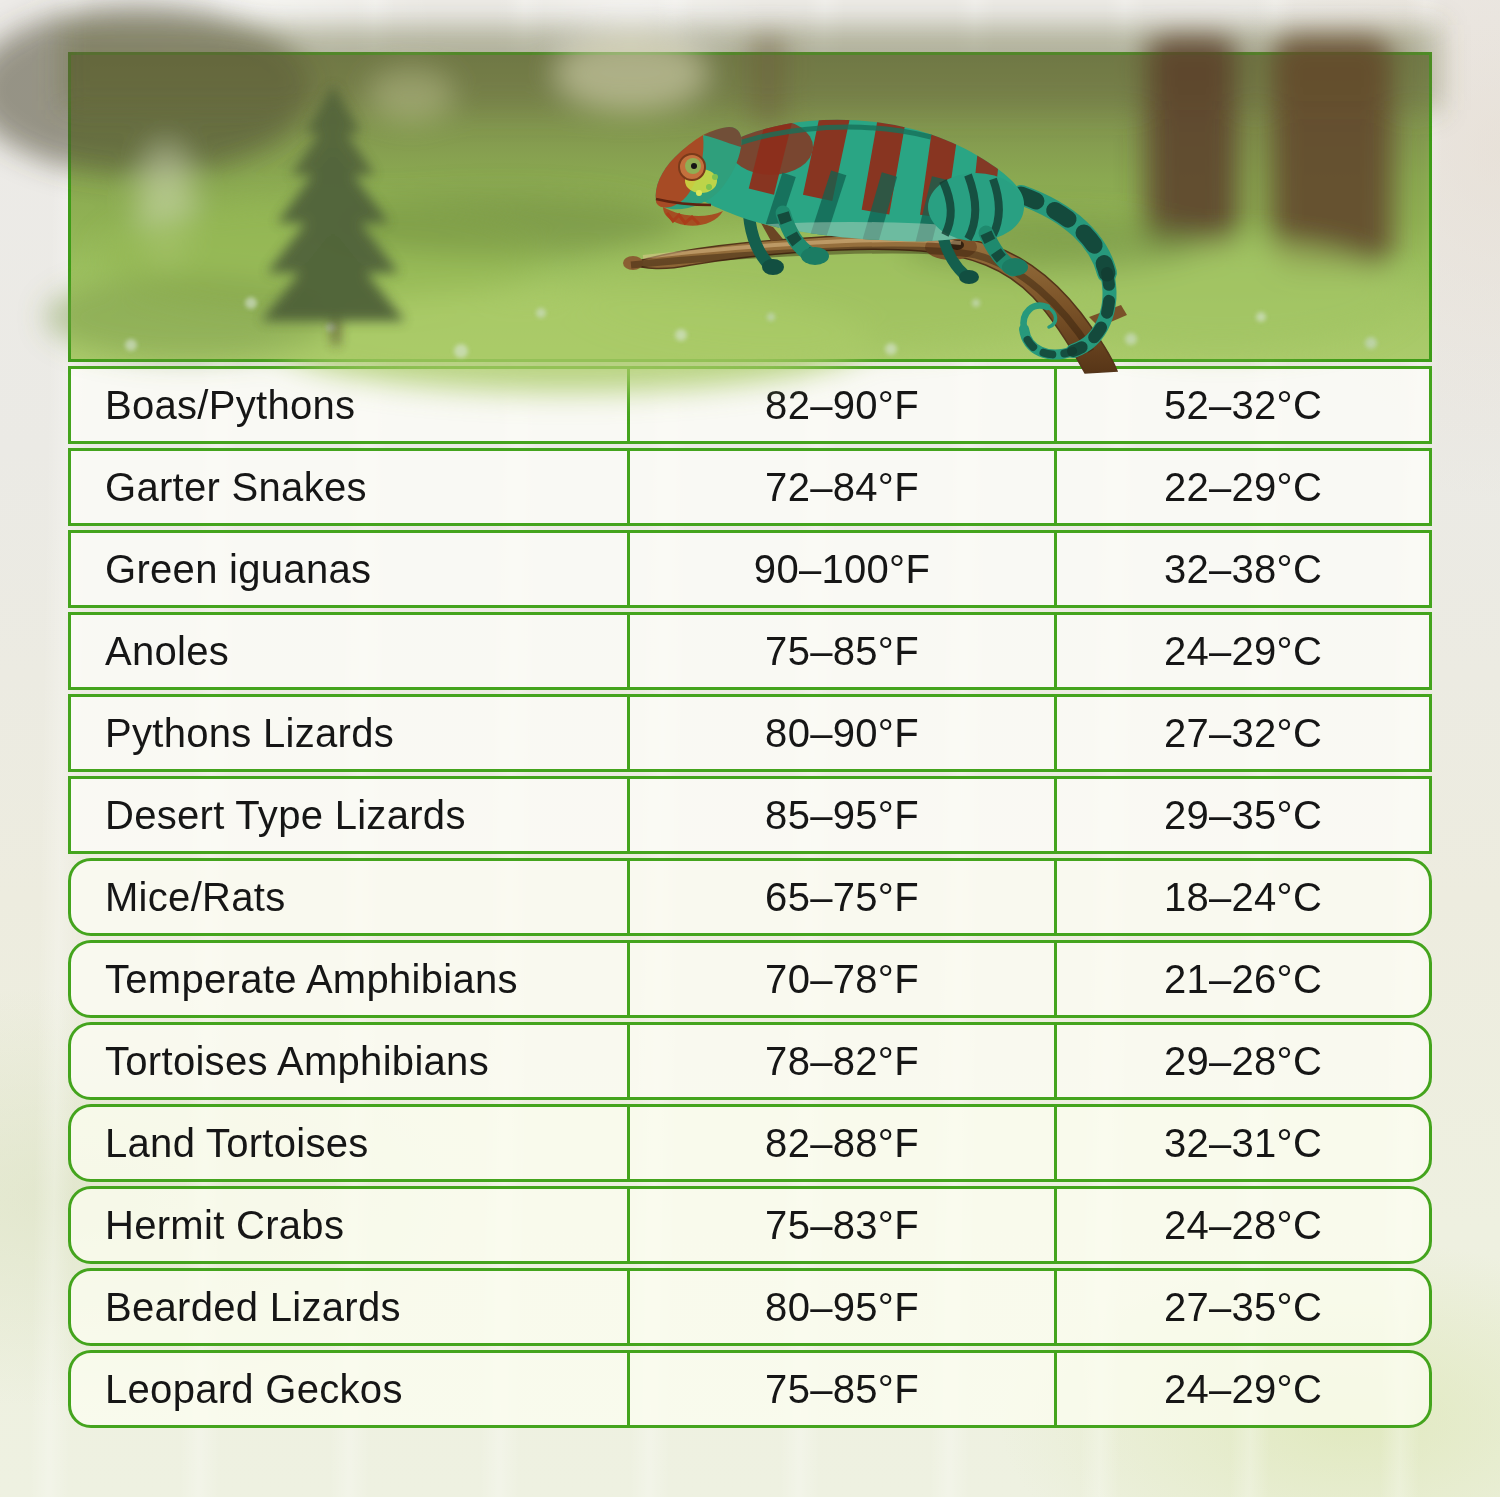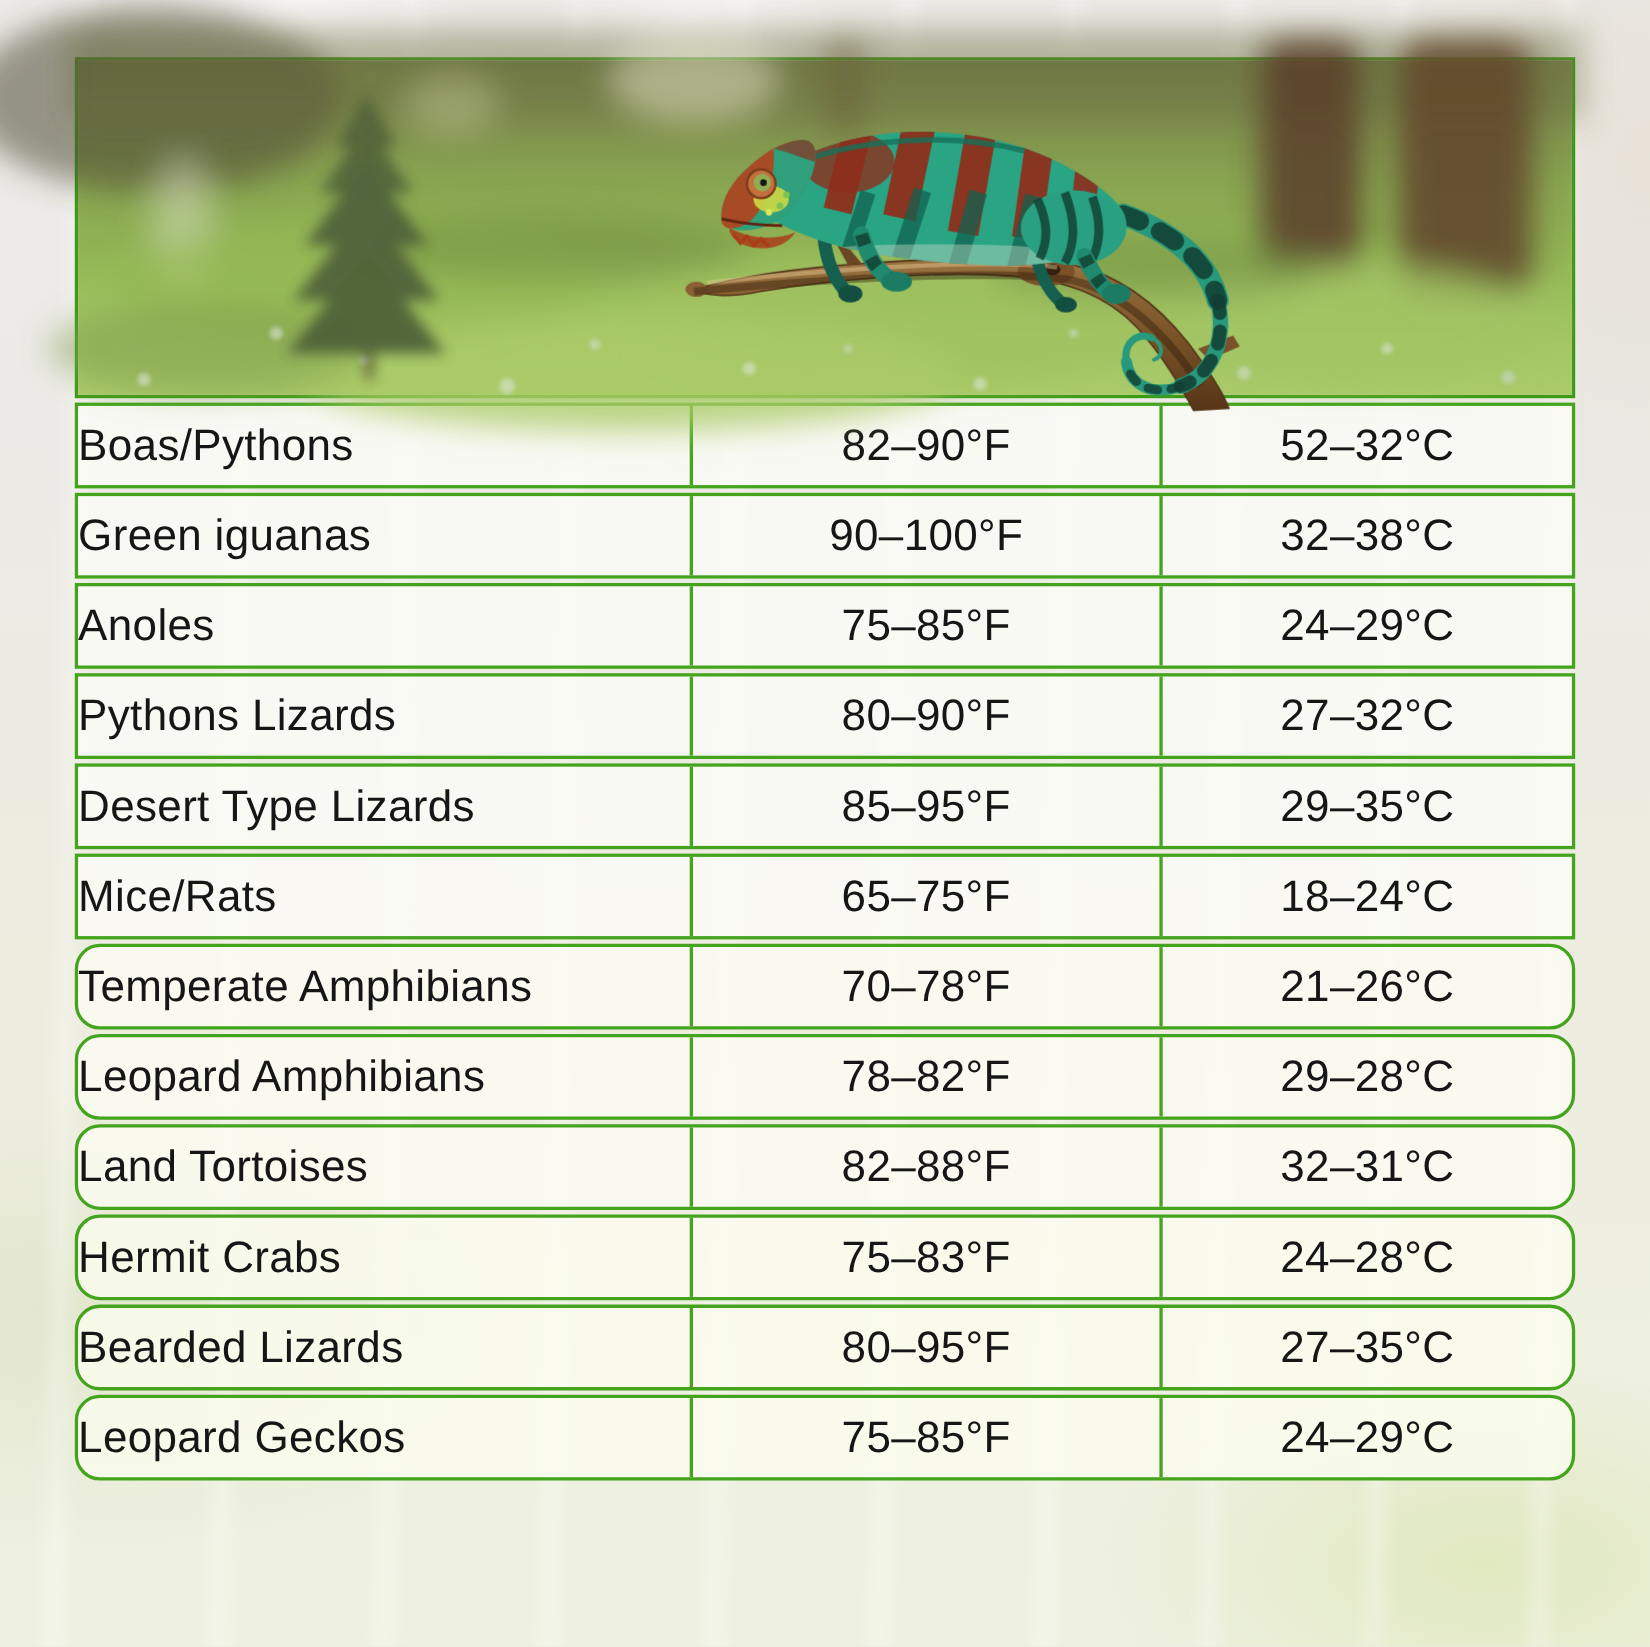--- a/index.html
+++ b/index.html
@@ -41,21 +41,21 @@
     display:grid;grid-template-columns:556px 427px 1fr;
     background:rgba(252,252,248,.80);
   }
   .row:nth-child(n+7){background:rgba(252,252,243,.78);border-radius:23px;}
   .row:nth-child(n+10){background:rgba(252,253,240,.75);}
   .cell{
     display:flex;align-items:center;box-sizing:border-box;
     font-size:40px;color:var(--text);letter-spacing:.3px;line-height:1;
     white-space:nowrap;overflow:hidden;
   }
-  .cell.species{}
+  .cell.species{padding-left:34px;}
   .cell.temp{justify-content:center;}
   .cell + .cell{border-left:3px solid var(--green);text-align:center;}
 </style>
 </head>
 <body>
 
 <div class="canvas">
 
   <div class="photo">
     <svg width="1358" height="304" viewBox="0 0 1358 304">
@@ -211,20 +211,25 @@
     </svg>
   </div>
 
   <div class="temp-table">
     <div class="row">
       <div class="cell species">Boas/Pythons</div>
       <div class="cell temp">82–90°F</div>
       <div class="cell temp">52–32°C</div>
     </div>
     <div class="row">
+      <div class="cell species">Garter Snakes</div>
+      <div class="cell temp">72–84°F</div>
+      <div class="cell temp">22–29°C</div>
+    </div>
+    <div class="row">
       <div class="cell species">Green iguanas</div>
       <div class="cell temp">90–100°F</div>
       <div class="cell temp">32–38°C</div>
     </div>
     <div class="row">
       <div class="cell species">Anoles</div>
       <div class="cell temp">75–85°F</div>
       <div class="cell temp">24–29°C</div>
     </div>
     <div class="row">
@@ -241,21 +246,21 @@
       <div class="cell species">Mice/Rats</div>
       <div class="cell temp">65–75°F</div>
       <div class="cell temp">18–24°C</div>
     </div>
     <div class="row">
       <div class="cell species">Temperate Amphibians</div>
       <div class="cell temp">70–78°F</div>
       <div class="cell temp">21–26°C</div>
     </div>
     <div class="row">
-      <div class="cell species">Leopard Amphibians</div>
+      <div class="cell species">Tortoises Amphibians</div>
       <div class="cell temp">78–82°F</div>
       <div class="cell temp">29–28°C</div>
     </div>
     <div class="row">
       <div class="cell species">Land Tortoises</div>
       <div class="cell temp">82–88°F</div>
       <div class="cell temp">32–31°C</div>
     </div>
     <div class="row">
       <div class="cell species">Hermit Crabs</div>

